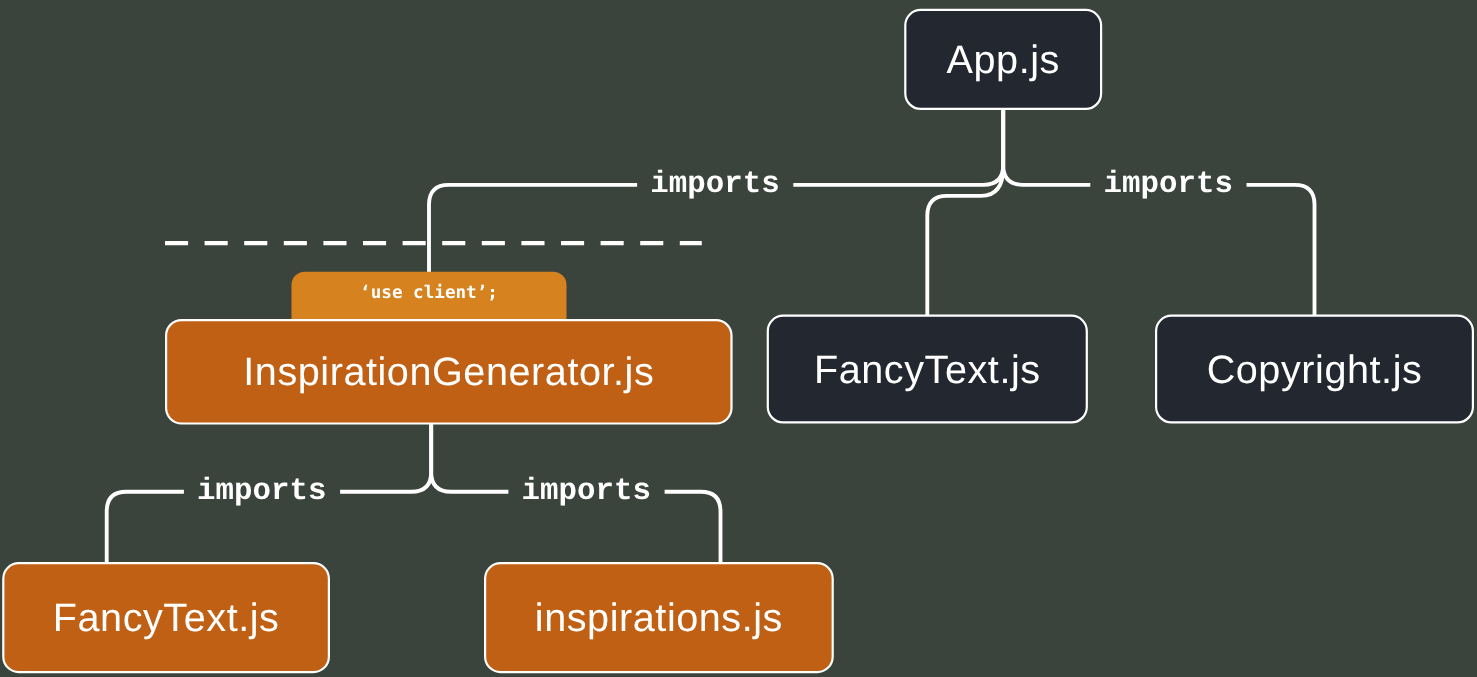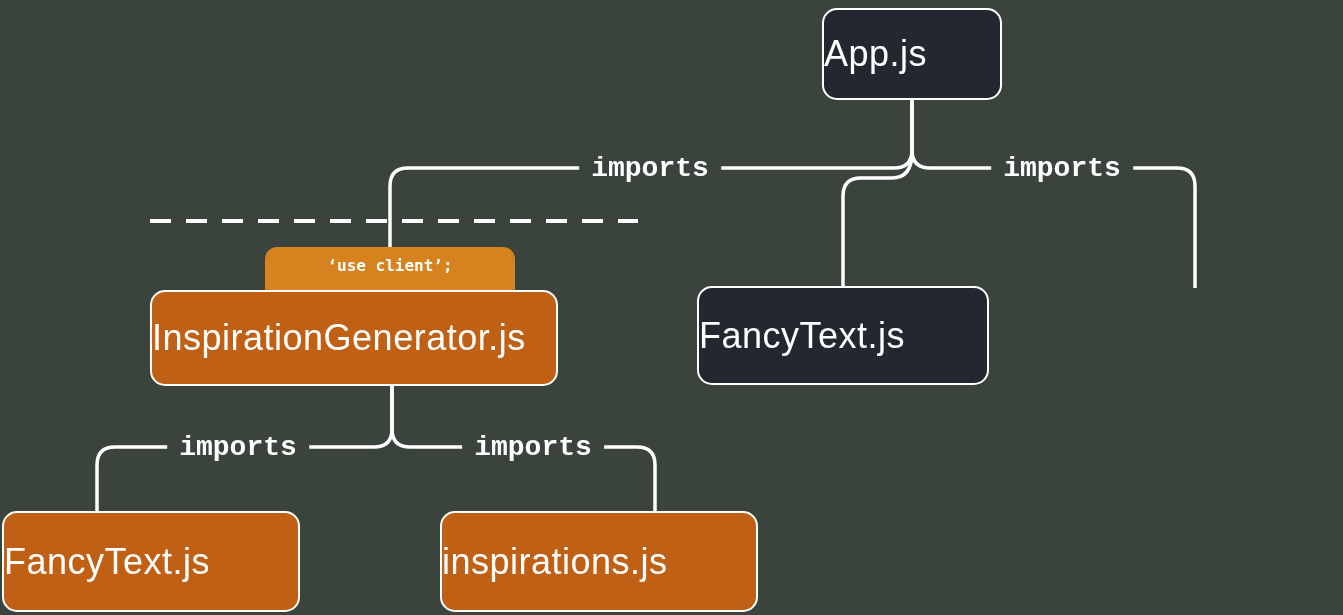--- a/index.html
+++ b/index.html
@@ -10,21 +10,21 @@
     overflow: hidden;
   }
   .canvas { position: relative; width: 1343px; height: 615px; }
 
   .edges { position: absolute; inset: 0; z-index: 0; }
   .edge { fill: none; stroke: var(--line, #ffffff); stroke-width: 3.5px; }
   .edge-dashed { fill: none; stroke: var(--line, #ffffff); stroke-width: 4px; stroke-dasharray: 21 15; }
 
   .node {
     position: absolute;
-    display: flex; align-items: center; justify-content: flex-start;
+    display: flex; align-items: center; justify-content: center;
     border: 2.5px solid var(--line, #ffffff);
     border-radius: 15px;
     color: var(--text, #ffffff);
     font-size: 36px;
     letter-spacing: 0.5px;
     z-index: 2;
   }
   .node-dark { background: var(--box-dark, #23272f); }
   .node-orange { background: var(--box-orange, #c06014); }
 
@@ -69,28 +69,31 @@
   </svg>
 
   <div class="node node-dark" style="left:822px; top:8px; width:180px; height:92px;">
     <span>App.js</span>
   </div>
 
   <div class="directive-tab" style="left:265px; top:247px; width:250px; height:60px;">
     <span>‘use client’;</span>
   </div>
 
-  <div class="node node-orange" style="left:150px; top:290px; width:408px; height:96px;">
+  <div class="node node-orange" style="left:150px; top:290px; width:516px; height:96px;">
     <span>InspirationGenerator.js</span>
   </div>
 
   <div class="node node-dark" style="left:697px; top:286px; width:292px; height:99px;">
     <span>FancyText.js</span>
   </div>
 
+  <div class="node node-dark" style="left:1050px; top:286px; width:290px; height:99px;">
+    <span>Copyright.js</span>
+  </div>
 
   <div class="node node-orange" style="left:2px; top:511px; width:298px; height:101px;">
     <span>FancyText.js</span>
   </div>
 
   <div class="node node-orange" style="left:440px; top:511px; width:318px; height:101px;">
     <span>inspirations.js</span>
   </div>
 
   <span class="edge-label" style="left:650px; top:168px;">imports</span>

